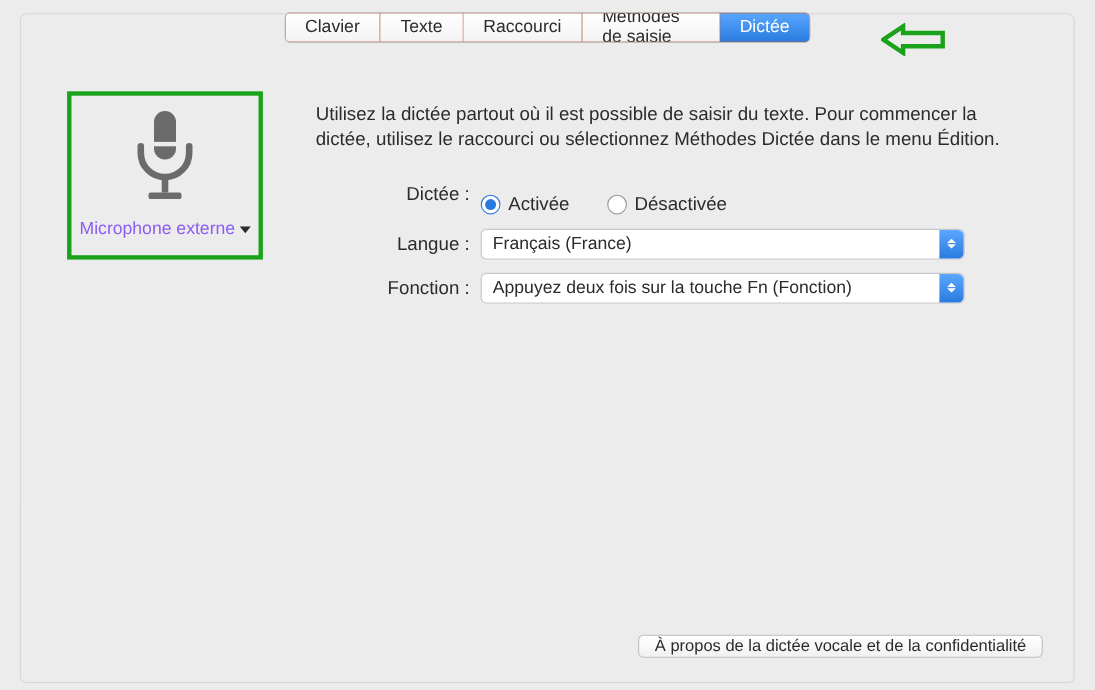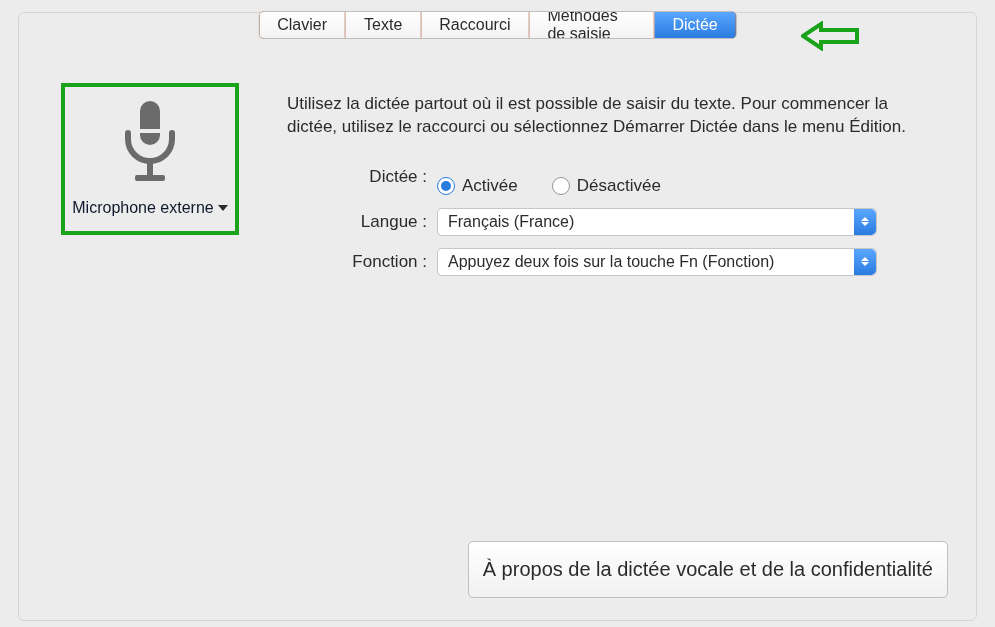--- a/index.html
+++ b/index.html
@@ -59,21 +59,21 @@
       left: 42px;
       top: 70px;
       width: 178px;
       border: 4px solid #1aa31a;
       text-align: center;
       padding: 8px 4px 14px 4px;
     }
     .mic-icon { margin: 4px auto 10px; width: 70px; }
     .mic-label {
       font-size: 16px;
-      color: #0f172a;
+      color: #8b5cf6;
       display: inline-flex;
       align-items: center;
       gap: 4px;
     }
     .content {
       position: absolute;
       left: 268px;
       right: 60px;
       top: 80px;
     }
@@ -151,22 +151,22 @@
     }
     .chev-up { border-bottom: 4px solid #fff; }
     .chev-down { border-top: 4px solid #fff; }
     .footer-btn {
       position: absolute;
       right: 28px;
       bottom: 22px;
       background: linear-gradient(#ffffff,#f1f1f1);
       border: 1px solid #c0c0c0;
       border-radius: 5px;
-      padding: 16px 14px;
-      font-size: 20px;
+      padding: 1px 14px;
+      font-size: 15px;
       color: #2b2b2b;
     }
     .mic-chevron {
       display:inline-block;
       width:0;height:0;
       border-left:5px solid transparent;
       border-right:5px solid transparent;
       border-top:6px solid #2b2b2b;
       vertical-align: middle;
     }
@@ -200,21 +200,21 @@
         <rect x="20" y="76" width="30" height="6" rx="2" fill="#6b6b6b"></rect>
       </svg>
     </div>
     <span class="mic-label">
       <span>Microphone externe</span>
       <span class="mic-chevron"></span>
     </span>
   </div>
 
   <div class="content">
-    <p class="intro">Utilisez la dictée partout où il est possible de saisir du texte. Pour commencer la dictée, utilisez le raccourci ou sélectionnez Démarrer Dictée dans le menu Édition.</p>
+    <p class="intro">Utilisez la dictée partout où il est possible de saisir du texte. Pour commencer la dictée, utilisez le raccourci ou sélectionnez Méthodes Dictée dans le menu Édition.</p>
 
     <div class="form-row">
       <div class="form-label">Dictée :</div>
       <div class="radios">
         <label class="radio">
           <span class="radio-circle checked">
               <span class="radio-dot"></span>
             </span>
           <span>Activée</span>
         </label>

